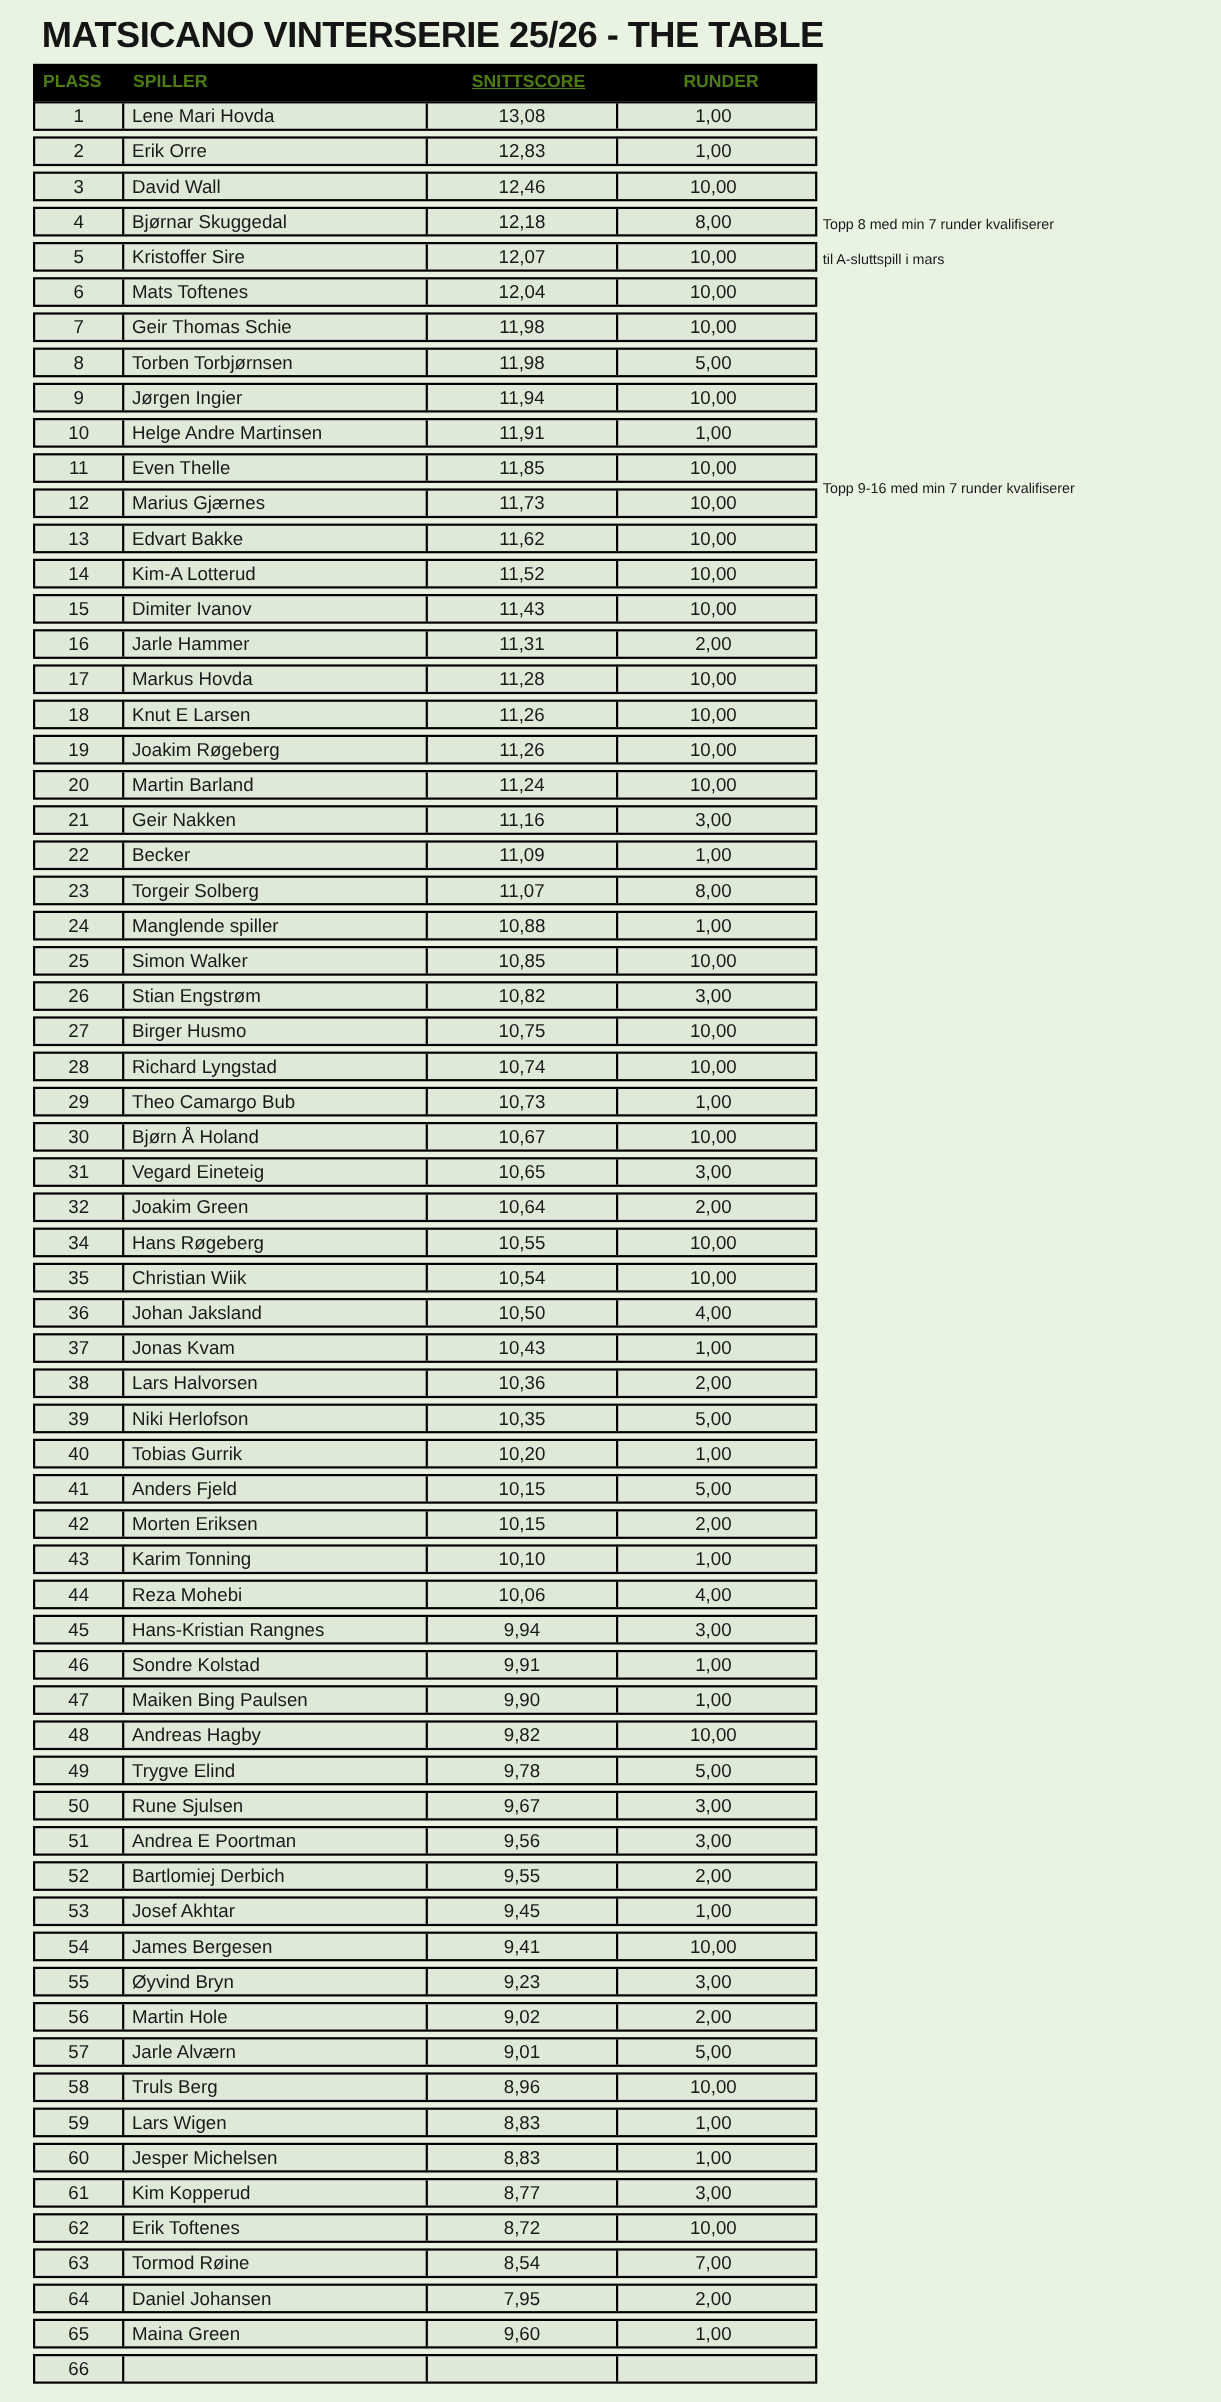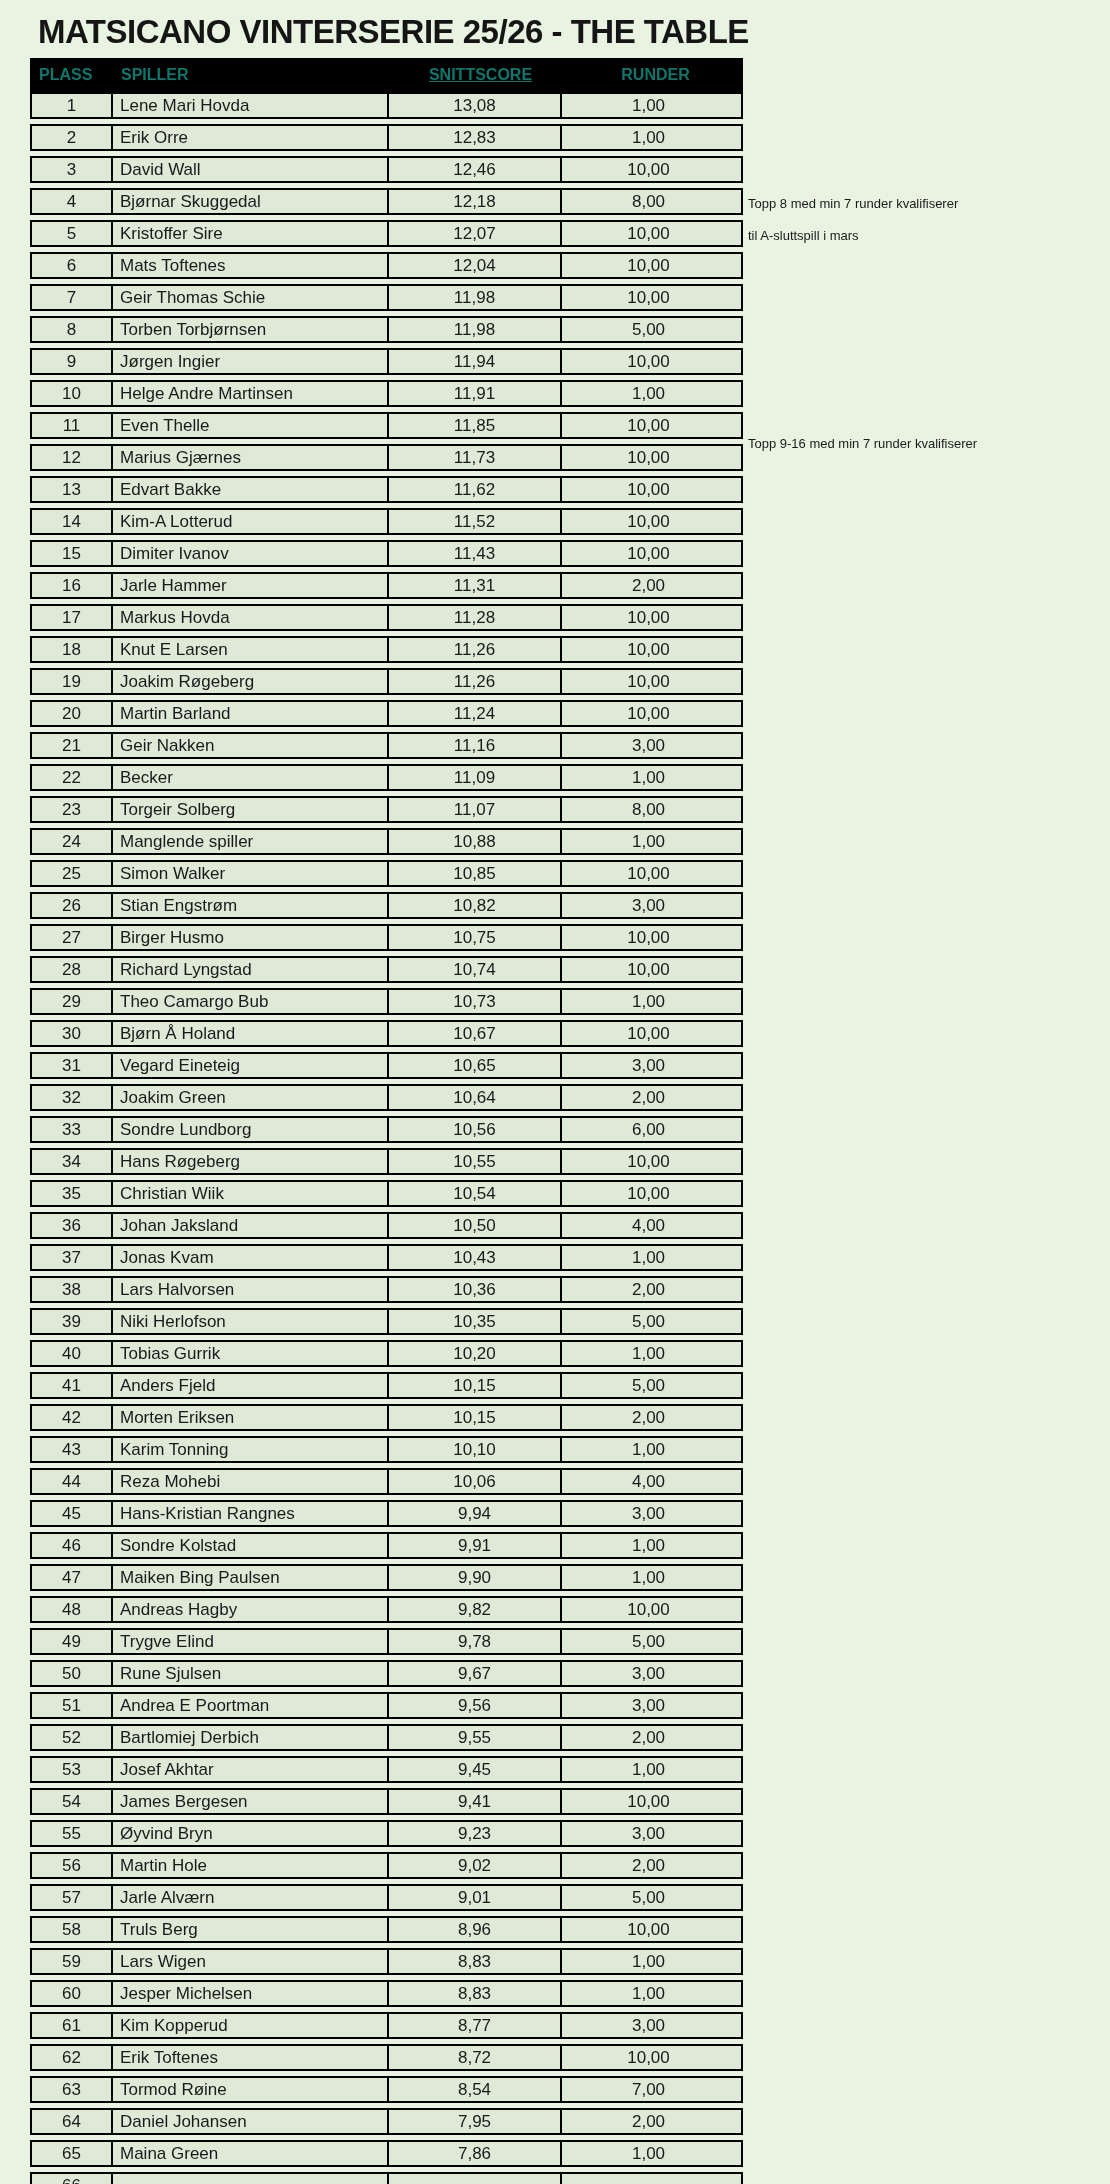--- a/index.html
+++ b/index.html
@@ -24,21 +24,21 @@
     position: absolute;
     left: 30px; top: 58px;
     width: 713px; height: 34px;
     background: #000;
     display: grid;
     grid-template-columns: 85px 278px 175px 175px;
     align-items: center;
     box-sizing: border-box;
   }
   .header-bar .hcell {
-    color: #0f766e;
+    color: #4d7c0f;
     font-weight: 700;
     font-size: 16px;
     white-space: nowrap;
   }
   .hcell.h-plass   { padding-left: 9px; text-align: left; }
   .hcell.h-spiller { padding-left: 6px; text-align: left; }
   .hcell.h-snitt   { text-align: center; text-decoration: underline; }
   .hcell.h-runder  { text-align: center; }
 
   .rows-container {
@@ -278,26 +278,20 @@
       <div class="tcell c-snitt">10,65</div>
       <div class="tcell c-runder">3,00</div>
     </div>
     <div class="trow">
       <div class="tcell c-plass">32</div>
       <div class="tcell c-spiller">Joakim Green</div>
       <div class="tcell c-snitt">10,64</div>
       <div class="tcell c-runder">2,00</div>
     </div>
     <div class="trow">
-      <div class="tcell c-plass">33</div>
-      <div class="tcell c-spiller">Sondre Lundborg</div>
-      <div class="tcell c-snitt">10,56</div>
-      <div class="tcell c-runder">6,00</div>
-    </div>
-    <div class="trow">
       <div class="tcell c-plass">34</div>
       <div class="tcell c-spiller">Hans Røgeberg</div>
       <div class="tcell c-snitt">10,55</div>
       <div class="tcell c-runder">10,00</div>
     </div>
     <div class="trow">
       <div class="tcell c-plass">35</div>
       <div class="tcell c-spiller">Christian Wiik</div>
       <div class="tcell c-snitt">10,54</div>
       <div class="tcell c-runder">10,00</div>
@@ -472,21 +466,21 @@
     </div>
     <div class="trow">
       <div class="tcell c-plass">64</div>
       <div class="tcell c-spiller">Daniel Johansen</div>
       <div class="tcell c-snitt">7,95</div>
       <div class="tcell c-runder">2,00</div>
     </div>
     <div class="trow">
       <div class="tcell c-plass">65</div>
       <div class="tcell c-spiller">Maina Green</div>
-      <div class="tcell c-snitt">7,86</div>
+      <div class="tcell c-snitt">9,60</div>
       <div class="tcell c-runder">1,00</div>
     </div>
     <div class="trow">
       <div class="tcell c-plass">66</div>
       <div class="tcell c-spiller"></div>
       <div class="tcell c-snitt"></div>
       <div class="tcell c-runder"></div>
     </div>
   </div>
 

